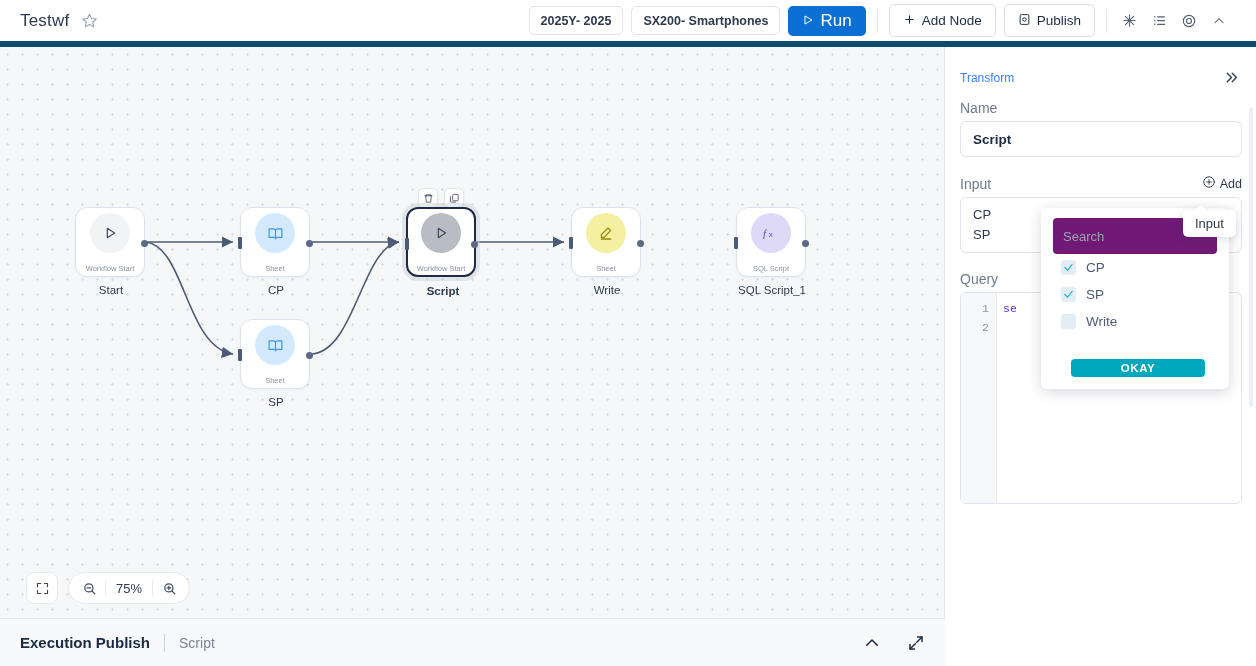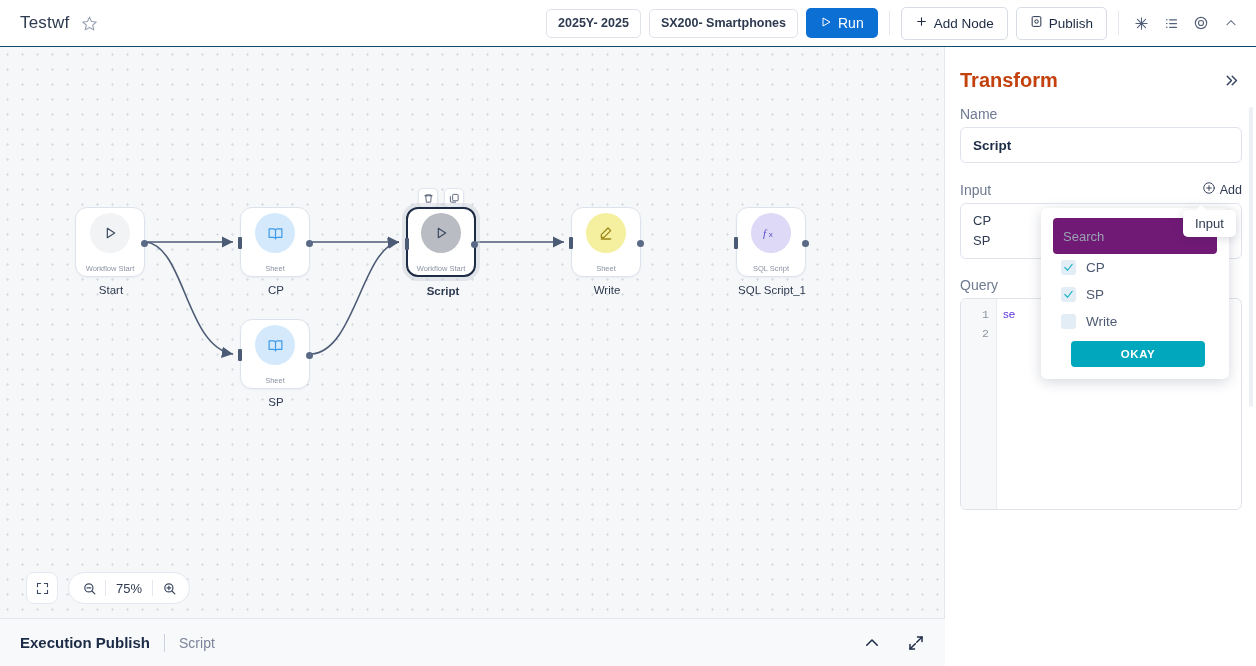--- a/index.html
+++ b/index.html
@@ -7,39 +7,39 @@
     width: 1256px; height: 666px;
     font-family: "Liberation Sans", sans-serif;
     background: #ffffff;
     overflow: hidden;
   }
   #app { position: relative; width: 1256px; height: 666px; }
 
   
   .topbar {
     position: absolute; left: 0; top: 0; width: 1256px; height: 47px;
-    background: #ffffff; border-bottom: 1px solid #0c4a6e;
+    background: #ffffff; border-bottom: 6px solid #0c4a6e;
     display: flex; align-items: center;
   }
   .wf-title {
     margin-left: 20px; font-size: 17px; color: #2d3a50; font-weight: 400;
     letter-spacing: .2px;
   }
   .star-icon { margin-left: 12px; display: flex; align-items: center; cursor: pointer; }
   .topbar-right {
-    margin-left: auto; display: flex; align-items: center; gap: 8px; padding-right: 14px;
+    margin-left: auto; display: flex; align-items: center; gap: 8px; padding-right: 26px;
   }
   .pill {
     height: 29px; padding: 0 11px; border: 1px solid #dfe3ea; border-radius: 5px;
     background: #fff; color: #2d3a50; font-size: 12.5px; font-weight: 700;
     display: flex; align-items: center; white-space: nowrap; cursor: pointer;
   }
   .btn-run {
     height: 30px; padding: 0 14px; background: #0c6fd4; color: #fff;
-    border-radius: 5px; font-size: 14px; display: flex; align-items: center;
+    border-radius: 5px; font-size: 17px; display: flex; align-items: center;
     gap: 6px; cursor: pointer; border: none;
   }
   .btn-outline {
     height: 33px; padding: 0 13px; background: #fff; border: 1px solid #d7dce5;
     border-radius: 5px; color: #1c2b43; font-size: 13.5px;
     display: flex; align-items: center; gap: 6px; cursor: pointer;
   }
   .vdiv { width: 1px; height: 24px; background: #e3e7ee; margin: 0 3px; }
   .ticon { width: 22px; height: 22px; display: flex; align-items: center;
            justify-content: center; cursor: pointer; }
@@ -112,21 +112,21 @@
   .zval { font-size: 13px; color: #2d3a50; min-width: 42px; text-align: center; cursor: pointer; }
 
   
   .panel {
     position: absolute; left: 946px; top: 47px; width: 310px; height: 619px;
     background: #fff; overflow: hidden;
   }
   .panel-head {
     display: flex; align-items: center; padding: 22px 16px 0 14px;
   }
-  .panel-title { font-size: 20px; font-weight: 700; color: #c2410c; }
+  .panel-title { font-size: 12px; font-weight: 400; color: #3b82f6; }
   .panel-collapse { margin-left: auto; cursor: pointer; display: flex; }
   .field-label { font-size: 14px; color: #6d7a90; padding: 14px 14px 5px 14px; }
   .row-label {
     display: flex; align-items: center; padding: 18px 14px 5px 14px;
   }
   .row-label .field-label { padding: 0; }
   .add-link {
     margin-left: auto; display: flex; align-items: center; gap: 4px;
     font-size: 12.5px; color: #2d3a50; cursor: pointer;
   }
@@ -143,21 +143,21 @@
     margin: 0 14px; height: 212px; border: 1px solid #dfe4ec; border-radius: 6px;
     display: flex; overflow: hidden; background: #fff;
   }
   .gutter {
     width: 36px; background: #f7f8fa; border-right: 1px solid #e9edf3;
     padding-top: 6px; text-align: right;
   }
   .gutter div { font-family: "Liberation Mono", monospace; font-size: 11.5px;
                 color: #8b93a3; padding-right: 7px; line-height: 19px; }
   .code {
-    flex: 1; padding: 6px 4px 0 6px; font-family: Liberation Sans, sans-serif;
+    flex: 1; padding: 6px 4px 0 6px; font-family: Liberation Mono, monospace;
     font-size: 11.5px; line-height: 19px; white-space: nowrap; overflow: hidden;
   }
   .kw { color: #5b34d6; }
   .panel-scroll {
     position: absolute; right: 3px; top: 60px; width: 4px; height: 300px;
     background: #eceff4; border-radius: 2px;
   }
 
   
   .dropdown {
@@ -168,21 +168,21 @@
   }
   .dd-search {
     height: 36px; background: #701a75; border-radius: 4px; display: flex;
     align-items: center; padding: 8px 10px; font-size: 13px; color: #9aa3b3; cursor: text;
   }
   .dd-item { display: flex; align-items: center; gap: 10px; padding: 6px 0 6px 8px; cursor: pointer; }
   .cb { width: 15px; height: 15px; border-radius: 3px; background: #e3edf6;
         display: flex; align-items: center; justify-content: center; }
   .dd-label { font-size: 13.5px; color: #4d5a70; }
   .okay {
-    margin: 6px 12px 0 18px; height: 26px; background: #00a7bd; border-radius: 4px;
+    margin: 24px 12px 0 18px; height: 18px; background: #00a7bd; border-radius: 4px;
     color: #fff; font-size: 11.5px; font-weight: 700; letter-spacing: .6px;
     display: flex; align-items: center; justify-content: center; cursor: pointer;
   }
   .tooltip {
     position: absolute; left: 1183px; top: 210px; background: #fff; border-radius: 5px;
     padding: 6px 12px; font-size: 13px; color: #2d3a50;
     box-shadow: 0 2px 10px rgba(25,40,70,.16); z-index: 31;
   }
   .tooltip:before {
     content: ""; position: absolute; top: -5px; left: 12px;

